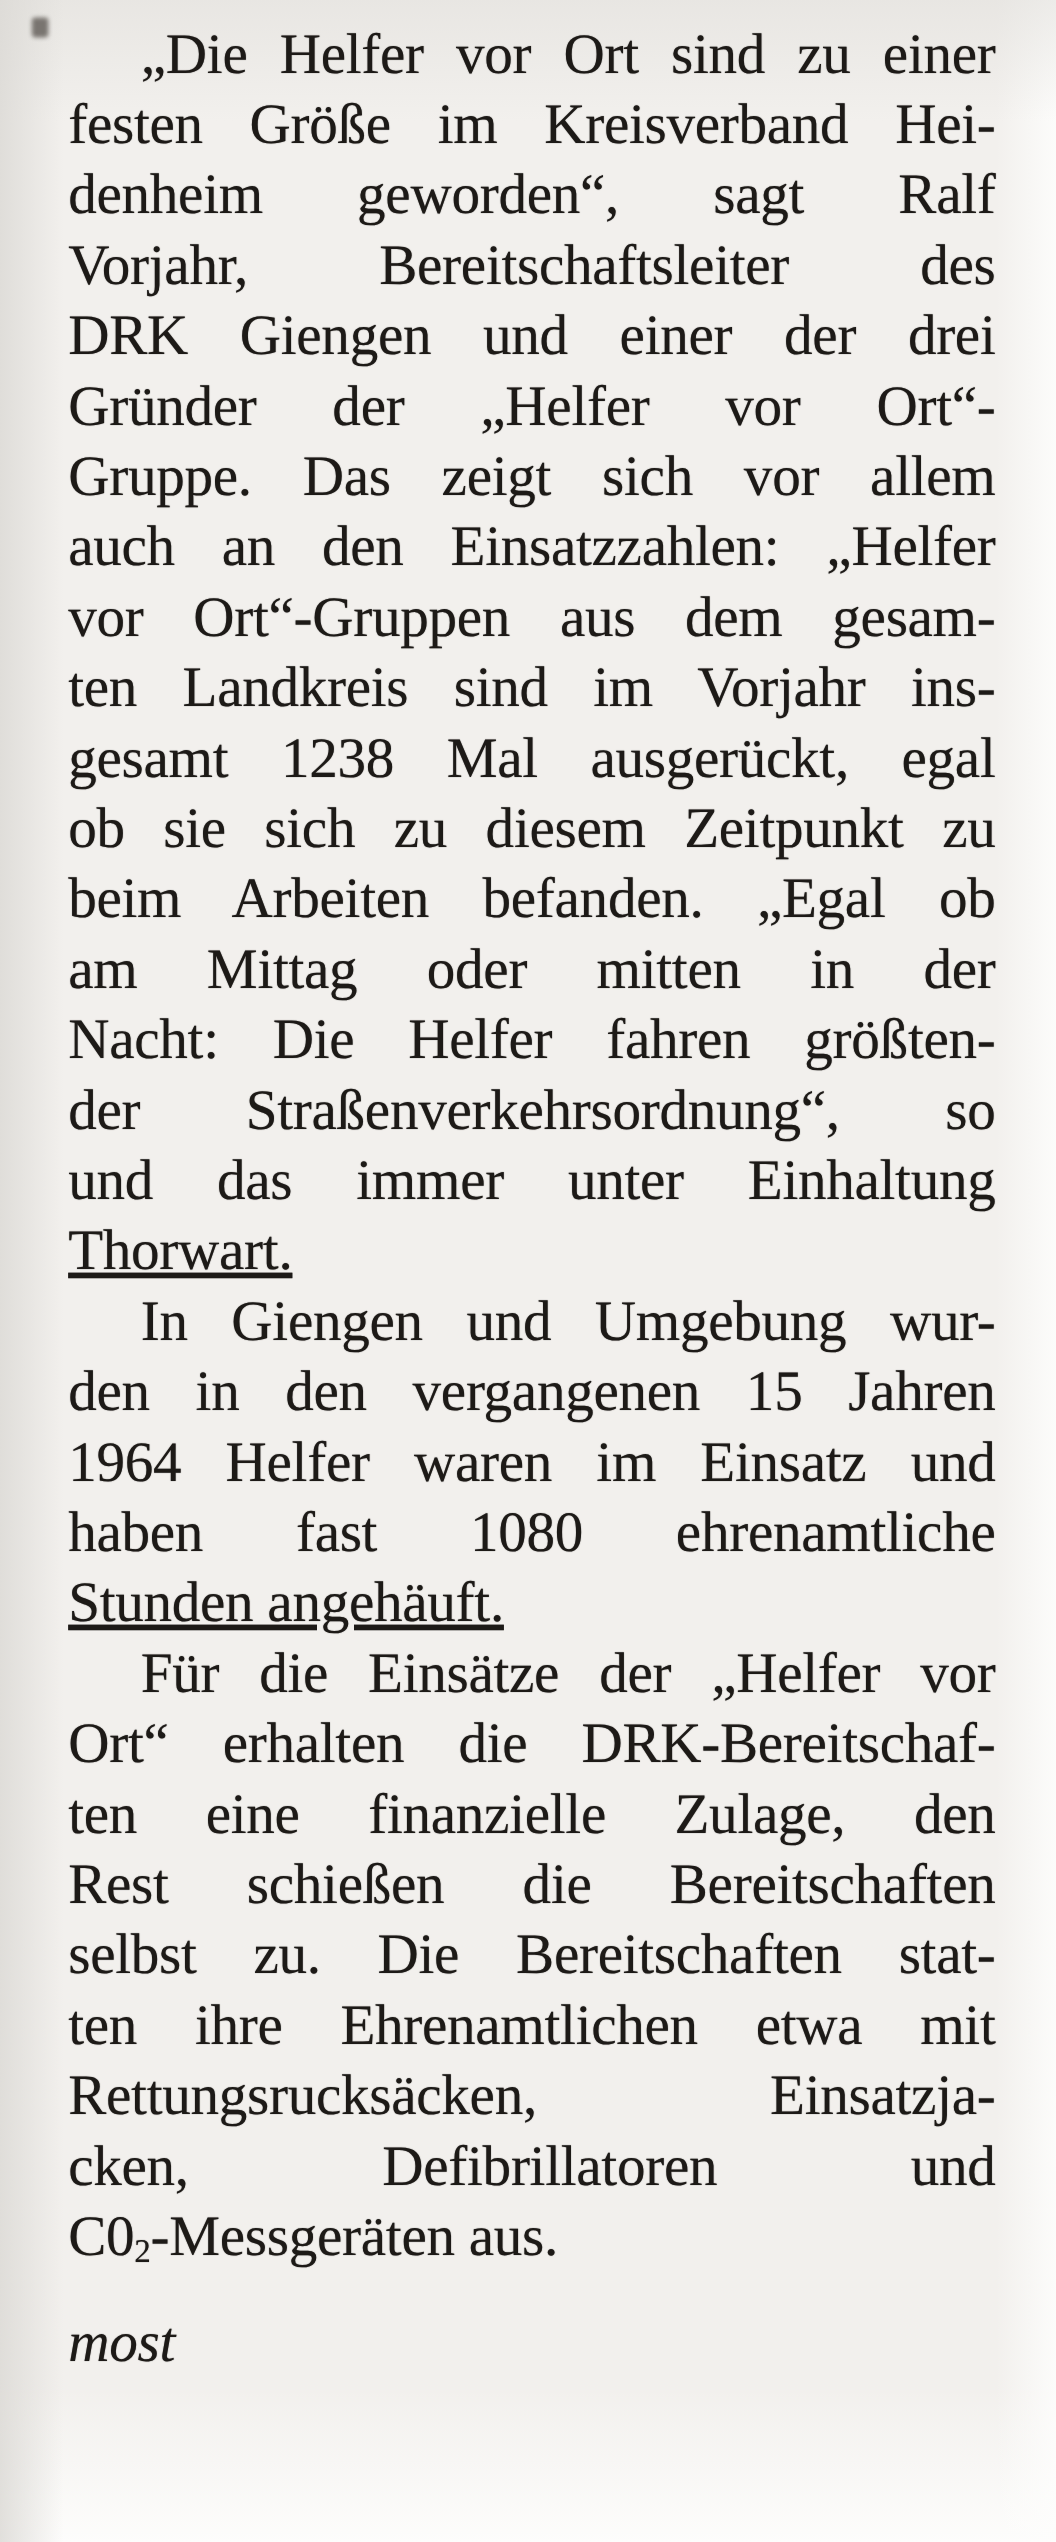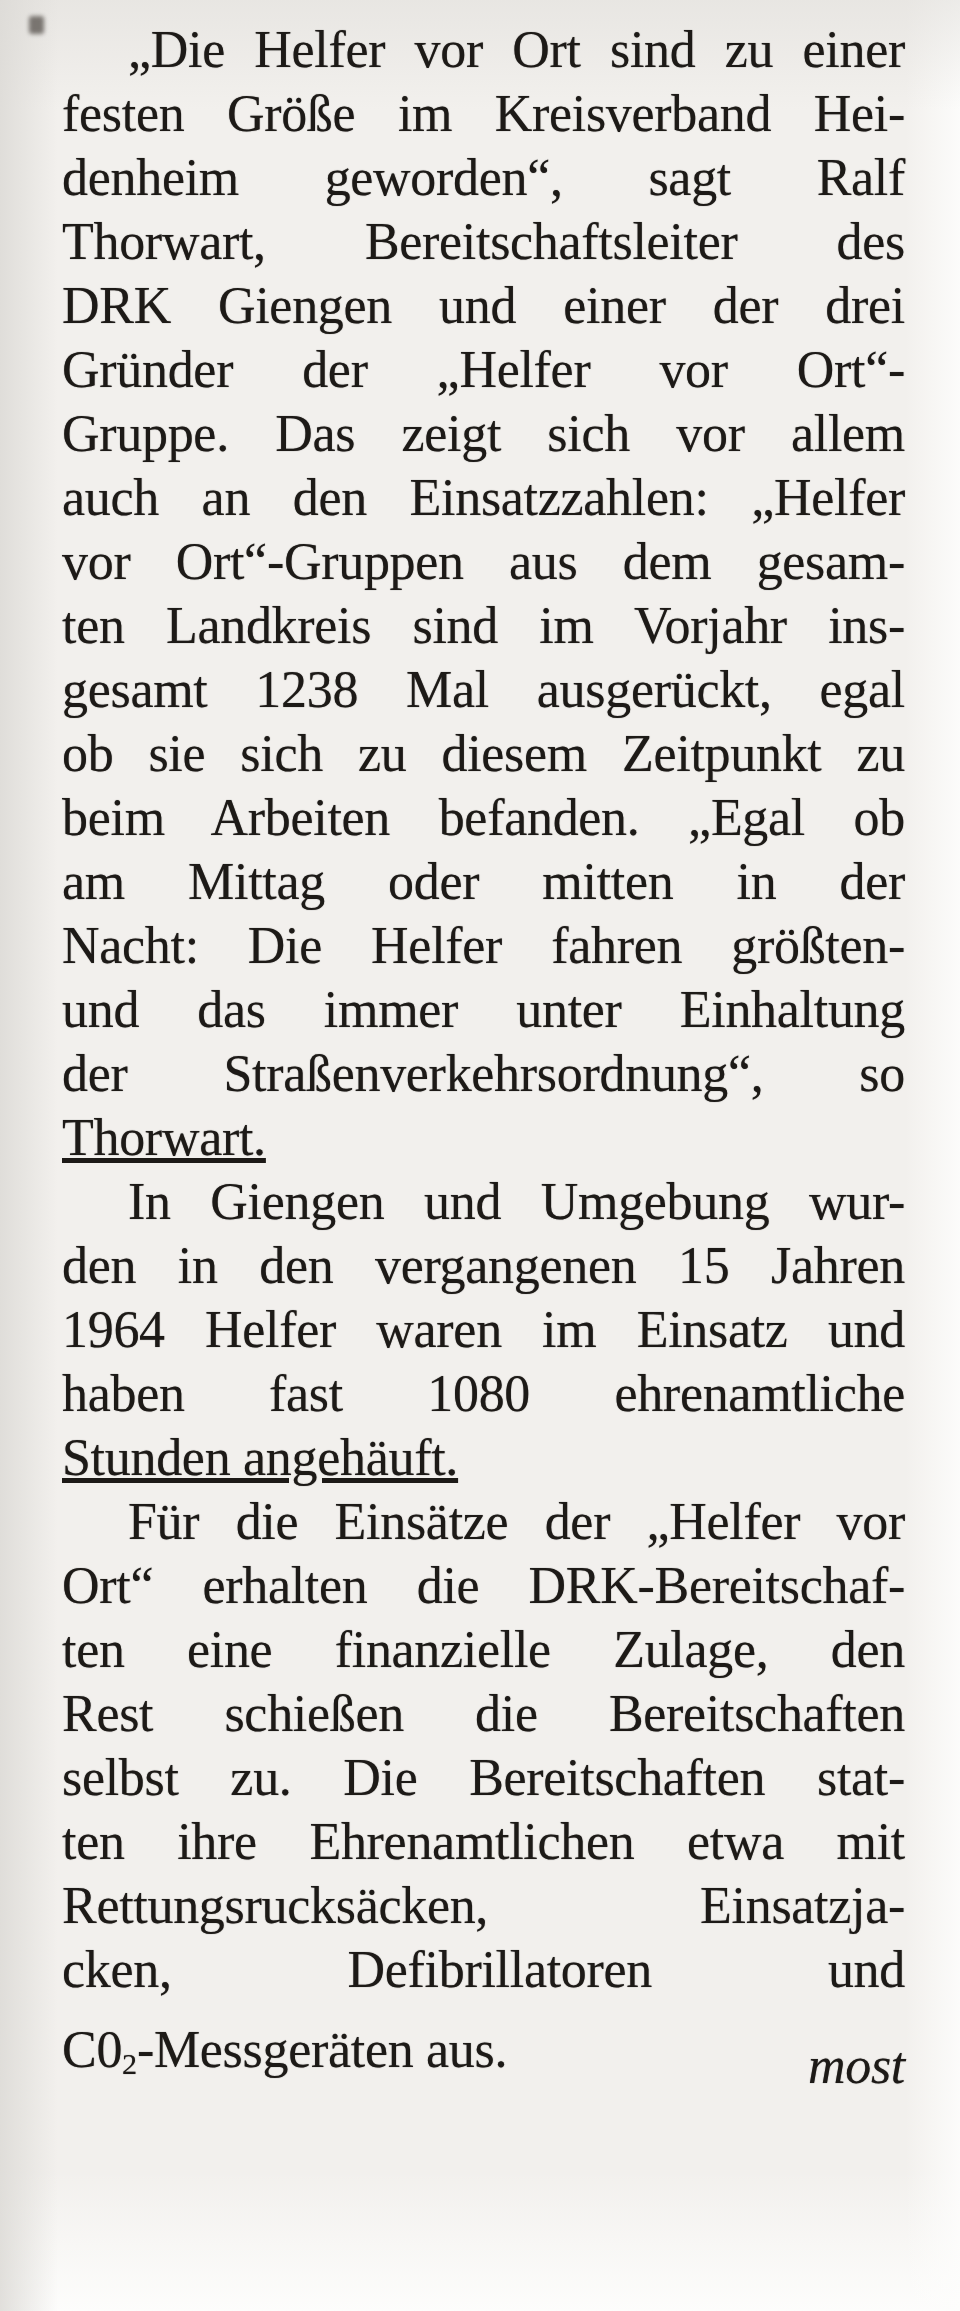--- a/index.html
+++ b/index.html
@@ -51,22 +51,23 @@
     white-space: nowrap; 
     overflow: visible;
   }
   .line, .paragraph { white-space: normal; }
   .line { white-space: normal; }
   .line.indent { padding-left: 66px; }
   .line.flush { text-align-last: left; text-decoration: underline; }
   .final-line {
     display: flex;
     justify-content: space-between;
-    align-items: center;
+    align-items: flex-start;
     line-height: 64px;
+    flex-direction: column;
   }
   .sub2 {
     font-size: 0.58em;
     line-height: 0;
     vertical-align: -0.22em;
   }
   .byline {
     font-style: italic;
     margin-top: 32px;
   }
@@ -76,34 +77,34 @@
 
 <div class="page">
   <div class="scan-speck"></div>
 
   <article class="column">
     <div>
         <div class="paragraph">
           <div class="line indent">„Die Helfer vor Ort sind zu einer</div>
           <div class="line">festen Größe im Kreisverband Hei-</div>
           <div class="line">denheim geworden“, sagt Ralf</div>
-          <div class="line">Thorwart, Bereitschaftsleiter des</div>
+          <div class="line">Vorjahr, Bereitschaftsleiter des</div>
           <div class="line">DRK Giengen und einer der drei</div>
           <div class="line">Gründer der „Helfer vor Ort“-</div>
           <div class="line">Gruppe. Das zeigt sich vor allem</div>
           <div class="line">auch an den Einsatzzahlen: „Helfer</div>
           <div class="line">vor Ort“-Gruppen aus dem gesam-</div>
           <div class="line">ten Landkreis sind im Vorjahr ins-</div>
           <div class="line">gesamt 1238 Mal ausgerückt, egal</div>
           <div class="line">ob sie sich zu diesem Zeitpunkt zu</div>
           <div class="line">beim Arbeiten befanden. „Egal ob</div>
           <div class="line">am Mittag oder mitten in der</div>
           <div class="line">Nacht: Die Helfer fahren größten-</div>
+          <div class="line">der Straßenverkehrsordnung“, so</div>
           <div class="line">und das immer unter Einhaltung</div>
-          <div class="line">der Straßenverkehrsordnung“, so</div>
           <div class="line flush">Thorwart.</div>
         </div>
         <div class="paragraph">
           <div class="line indent">In Giengen und Umgebung wur-</div>
           <div class="line">den in den vergangenen 15 Jahren</div>
           <div class="line">1964 Helfer waren im Einsatz und</div>
           <div class="line">haben fast 1080 ehrenamtliche</div>
           <div class="line flush">Stunden angehäuft.</div>
         </div>
         <div class="paragraph">

